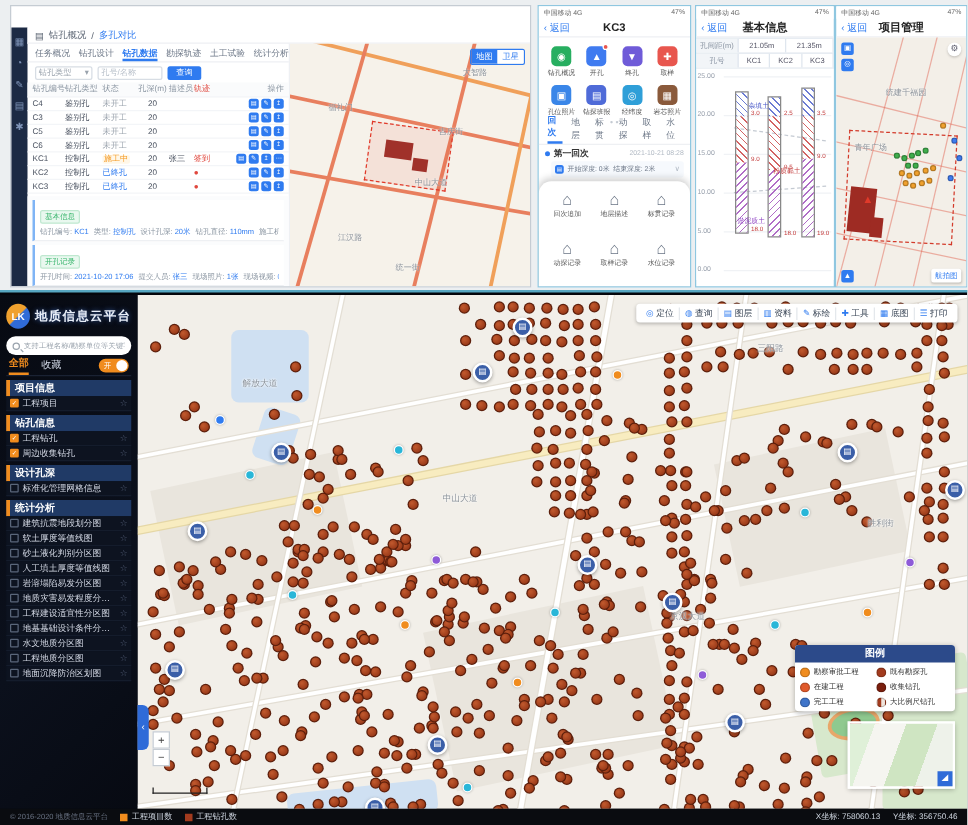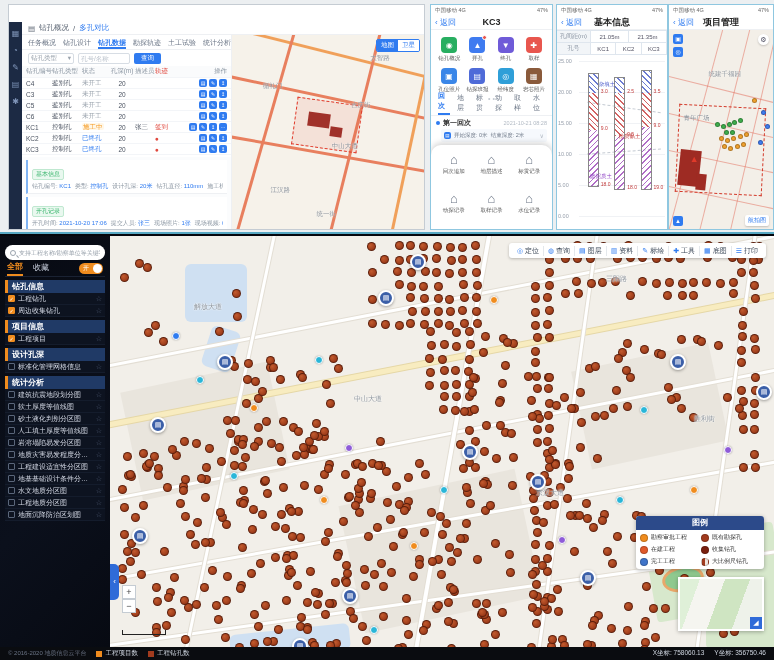--- a/index.html
+++ b/index.html
@@ -564,51 +564,55 @@
           <div class="mdot" style="background: rgb(240, 161, 46); left: 80%; top: 34%;"></div>
           <div class="mdot" style="background: rgb(63, 123, 240); left: 88%; top: 40%;"></div>
           <div class="mdot" style="background: rgb(63, 123, 240); left: 92%; top: 47%;"></div>
           <div class="mdot" style="background: rgb(63, 123, 240); left: 86%; top: 55%;"></div>
         </div>
     </div>
   </div>
 
   <div class="geo">
     <div class="geo-side">
+      <div class="g-logorow">
+        <span class="g-logo">LK</span>
+        <span class="g-logotext">地质信息云平台</span>
+      </div>
       <div class="g-search">
         <span class="g-mag"></span>
         <input readonly="" placeholder="支持工程名称/勘察单位等关键字" style="">
       </div>
       <div class="g-tabs" id="g-tabs">
           <span class="g-tab act">全部</span>
           <span class="g-tab">收藏</span>
           <span class="g-switch">
             <span class="sw-lb">开</span>
             <span class="knob"></span>
           </span>
         </div>
       <div id="g-sections">
           <div class="g-sec">
+            <div class="g-sechd">项目信息</div>
+            <div class="g-item">
+              <span class="g-ck on">✓</span>
+              <span class="g-itlb">工程项目</span>
+              <span class="g-star">☆</span>
+            </div>
+          </div>
+          <div class="g-sec">
             <div class="g-sechd">钻孔信息</div>
             <div class="g-item">
               <span class="g-ck on">✓</span>
               <span class="g-itlb">工程钻孔</span>
               <span class="g-star">☆</span>
             </div>
             <div class="g-item">
               <span class="g-ck on">✓</span>
               <span class="g-itlb">周边收集钻孔</span>
-              <span class="g-star">☆</span>
-            </div>
-          </div>
-          <div class="g-sec">
-            <div class="g-sechd">项目信息</div>
-            <div class="g-item">
-              <span class="g-ck on">✓</span>
-              <span class="g-itlb">工程项目</span>
               <span class="g-star">☆</span>
             </div>
           </div>
           <div class="g-sec">
             <div class="g-sechd">设计孔深</div>
             <div class="g-item">
               <span class="g-ck"></span>
               <span class="g-itlb">标准化管理网格信息</span>
               <span class="g-star">☆</span>
             </div>

